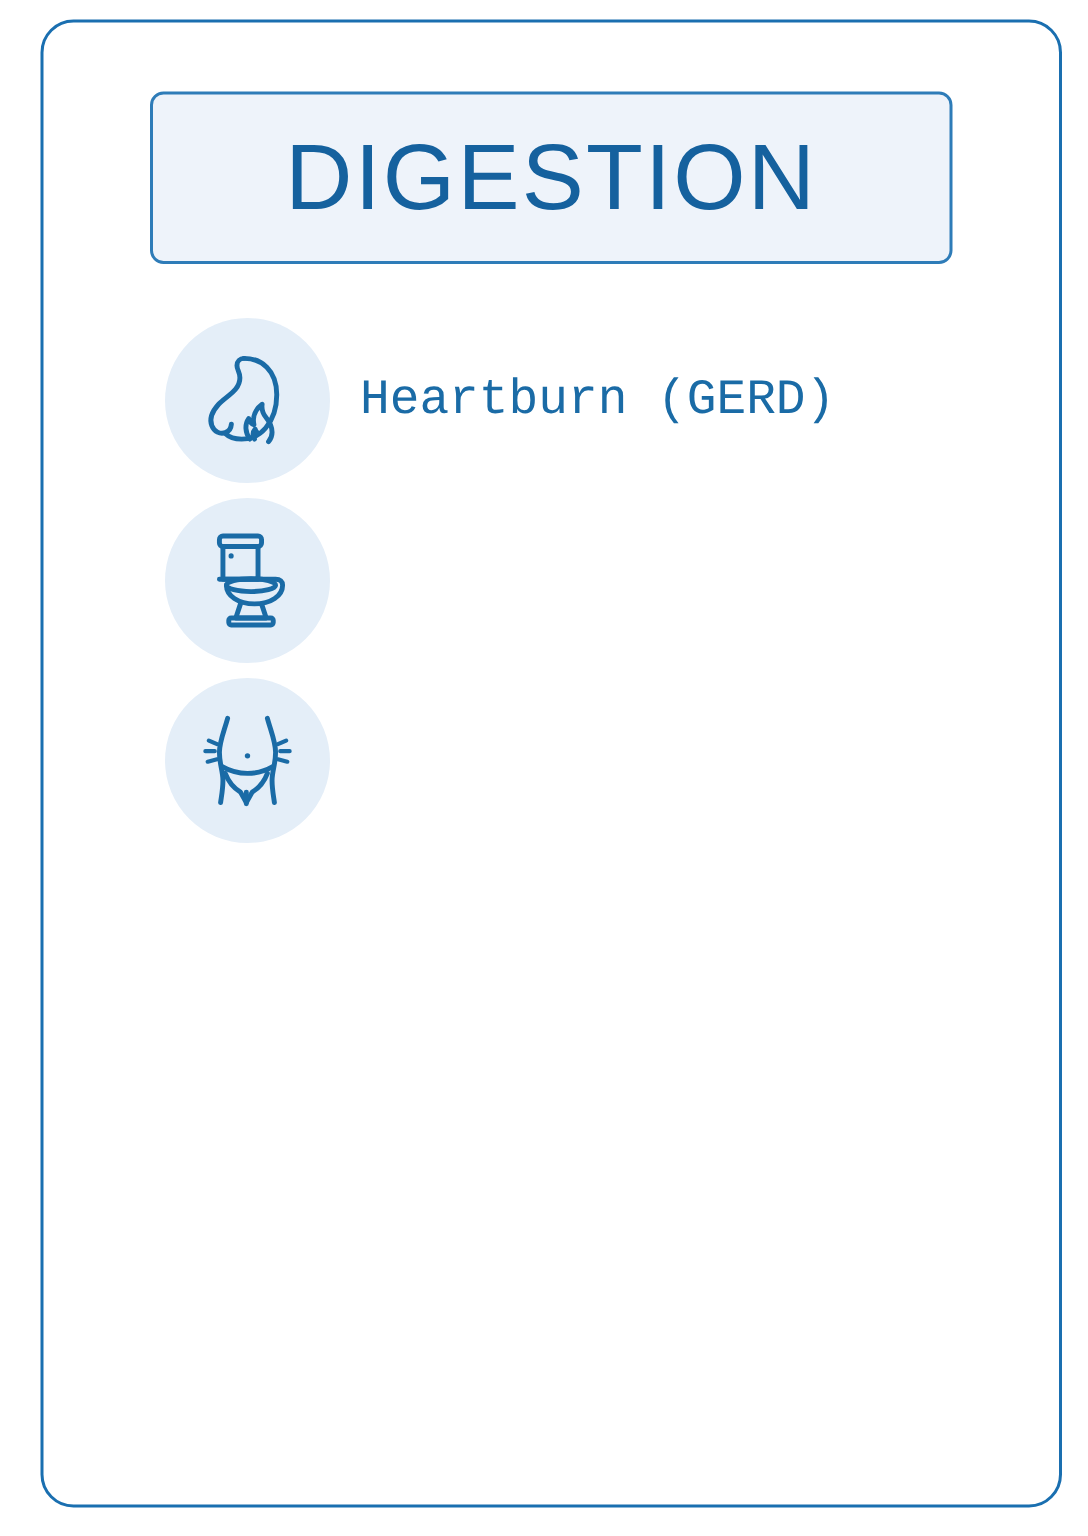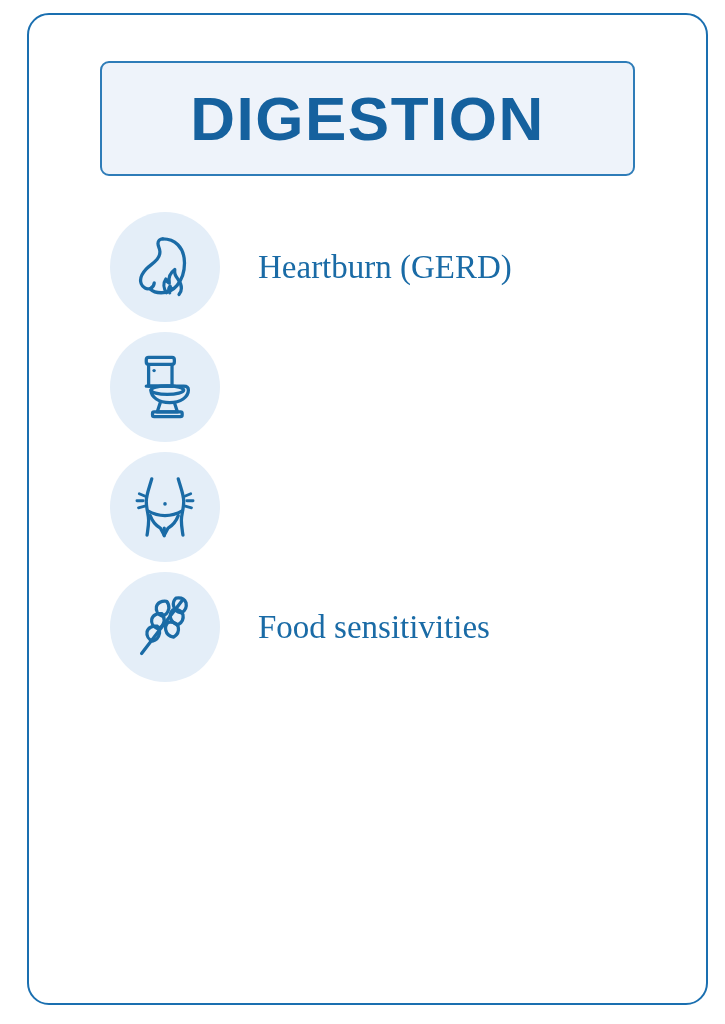--- a/index.html
+++ b/index.html
@@ -44,21 +44,21 @@
     border: 2px solid #2E7CB8;
     border-radius: 9px;
     background: #EEF3FA;
     display: flex;
     align-items: center;
     justify-content: center;
   }
 
   .header-title {
     font-family: "Liberation Sans", sans-serif;
-    font-weight: bold;
+    font-weight: normal;
     font-size: 62px;
     letter-spacing: 1.5px;
     color: #15619E;
     line-height: 1;
     white-space: nowrap;
   }
 
   .list {
     position: absolute;
     left: 81px;
@@ -84,22 +84,22 @@
     align-items: center;
     justify-content: center;
   }
   .icon-circle svg {
     display: block;
     width: 78px;
     height: 78px;
   }
 
   .row-label {
-    margin-left: 38px;
-    font-family: Liberation Serif, serif;
+    margin-left: 20px;
+    font-family: Liberation Mono, monospace;
     font-size: 33px;
     font-weight: normal;
     color: #1A6BA6;
     line-height: 1.28;
     white-space: pre-line;
   }
 </style>
 </head>
 <body>
 
@@ -148,31 +148,17 @@
             <circle cx="50" cy="46" r="2.3" fill="#1A6BA6" stroke="none"></circle>
             <path d="M28 55c7 4 14 6 22 6s15-2 22-6"></path>
             <path d="M31 61c3 8 8 13 13 16l5 9 5-9c5-3 10-8 13-16"></path>
             <path d="M49 77v10"></path>
             <path d="M17 33l7 3M14 42h8M16 51l8-2" stroke-width="3.6"></path>
             <path d="M83 33l-7 3M86 42h-8M84 51l-8-2" stroke-width="3.6"></path>
           </svg>
         </div>
       </div>
 
-      <div class="row">
-        <div class="icon-circle">
-          <svg viewBox="0 0 100 100" fill="none" stroke="#1A6BA6" stroke-width="4.2" stroke-linecap="round" stroke-linejoin="round">
-            <path d="M72 16L20 84"></path>
-            <path d="M64 13c6-1 11 1 13 6 1 5-1 10-6 13-5-1-9-4-10-9-1-4 1-8 3-10z"></path>
-            <path d="M60 28c6-1 11 1 13 6 1 5-1 10-6 13-5-1-9-4-10-9-1-4 1-8 3-10z"></path>
-            <path d="M54 44c6-1 11 1 13 6 1 5-1 10-6 13-5-1-9-4-10-9-1-4 1-8 3-10z"></path>
-            <path d="M52 17c-6-1-12 2-13 7-1 5 2 10 7 12 5-1 8-5 9-10 0-4-1-7-3-9z"></path>
-            <path d="M46 33c-6-1-12 2-13 7-1 5 2 10 7 12 5-1 8-5 9-10 0-4-1-7-3-9z"></path>
-            <path d="M40 49c-6-1-12 2-13 7-1 5 2 10 7 12 5-1 8-5 9-10 0-4-1-7-3-9z"></path>
-          </svg>
-        </div>
-        <div class="row-label">Food sensitivities</div>
-      </div>
 
 
     </div>
   </div>
 </div>
 
 </body></html>

